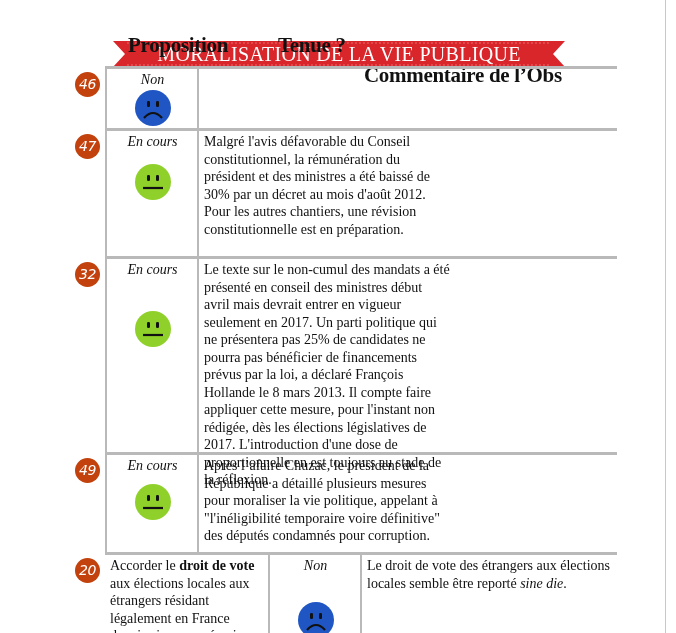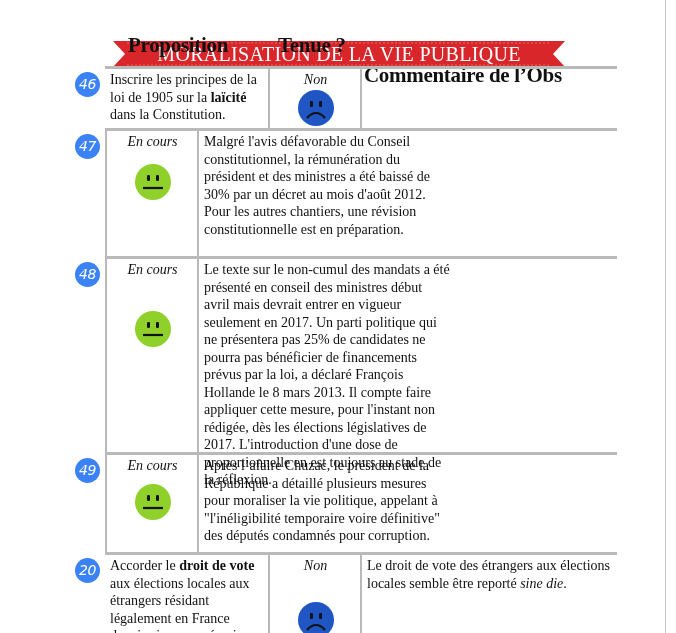--- a/index.html
+++ b/index.html
@@ -12,21 +12,21 @@
                  text-align:center; color:#fff; font-size:20px; letter-spacing:0.3px; }
   .col-head { position:absolute; top:33px; font-weight:bold; font-size:21px; color:#111; letter-spacing:-0.3px; }
   .h1 { left:108px;margin-left:20px; } .h2 { left:278px; } .h3 { left:364px;margin-top:30px; }
   .table { position:absolute; left:105px; top:66px; width:512px; }
   .row { position:relative; display:flex; border-top:3px solid #b9b9b9; }
   .cell { font-size:14px; line-height:17.5px; padding:2px 4px 6px 5px; box-sizing:border-box; }
   .c1 { width:163px; }
   .c2 { width:94px; border-left:2px solid #b9b9b9; border-right:2px solid #b9b9b9; text-align:center;font-style:italic; }
   .c3 { width:255px; }
   .badge { position:absolute; left:-30px; top:3px; width:25px; height:25px; border-radius:50%;
-           background:#3b82f6; color:#fff; font-family:"DejaVu Sans",sans-serif; font-style:italic;
+           background:#c2410c; color:#fff; font-family:"DejaVu Sans",sans-serif; font-style:italic;
            font-size:14px; line-height:25px; text-align:center; letter-spacing:-0.5px; }
   .status-label { display:block; }
   .face { display:block; margin:0 auto; }
   b { font-weight:bold; }
 </style>
 </head>
 <body>
 
 <div class="right-rule"></div>
 
@@ -40,21 +40,20 @@
 </div>
 
 <div class="col-head h1">Proposition</div>
 <div class="col-head h2">Tenue ?</div>
 <div class="col-head h3">Commentaire de l’Obs</div>
 
 <div class="table">
 
   <div class="row" style="height:59px">
     <div class="badge">46</div>
-    <div class="cell c1"><span>Inscrire les principes de la loi de 1905 sur la </span><b>laïcité</b><span> dans la Constitution.</span></div>
     <div class="cell c2">
       <span class="status-label">Non</span>
       <span class="face" style="width: 38px;"><svg width="38" height="38" viewBox="0 0 38 38">
             <circle cx="19" cy="19" r="18" fill="#1f56c3"></circle>
             <rect x="13" y="12" width="3" height="6" rx="1.3" fill="#111"></rect>
             <rect x="22" y="12" width="3" height="6" rx="1.3" fill="#111"></rect>
             <path d="M10 29 Q19 19 28 29" stroke="#111" stroke-width="2.2" fill="none"></path>
           </svg></span>
     </div>
   </div>
@@ -67,21 +66,21 @@
             <circle cx="19" cy="19" r="18" fill="#8fd12a"></circle>
             <rect x="13" y="12" width="3" height="6" rx="1.3" fill="#111"></rect>
             <rect x="22" y="12" width="3" height="6" rx="1.3" fill="#111"></rect>
             <line x1="9" y1="25" x2="29" y2="25" stroke="#111" stroke-width="2.2"></line>
           </svg></span>
     </div>
     <div class="cell c3"><span>Malgré l'avis défavorable du Conseil constitutionnel, la rémunération du président et des ministres a été baissé de 30% par un décret au mois d'août 2012. Pour les autres chantiers, une révision constitutionnelle est en préparation.</span><i></i><span></span></div>
   </div>
 
   <div class="row" style="height:193px">
-    <div class="badge">48</div>
+    <div class="badge">32</div>
     <div class="cell c2">
       <span class="status-label">En cours</span>
       <span class="face" style="margin-top: 31px; width: 38px;"><svg width="38" height="38" viewBox="0 0 38 38">
             <circle cx="19" cy="19" r="18" fill="#8fd12a"></circle>
             <rect x="13" y="12" width="3" height="6" rx="1.3" fill="#111"></rect>
             <rect x="22" y="12" width="3" height="6" rx="1.3" fill="#111"></rect>
             <line x1="9" y1="25" x2="29" y2="25" stroke="#111" stroke-width="2.2"></line>
           </svg></span>
     </div>
     <div class="cell c3"><span>Le texte sur le non-cumul des mandats a été présenté en conseil des ministres début avril mais devrait entrer en vigueur seulement en 2017. Un parti politique qui ne présentera pas 25% de candidates ne pourra pas bénéficier de financements prévus par la loi, a déclaré Fran­çois Hollande le 8 mars 2013. Il compte faire appliquer cette mesure, pour l'instant non rédigée, dès les élections législatives de 2017. L'introduction d'une dose de proportionnelle en est toujours au stade de la réflexion.</span><i></i><span></span></div>

